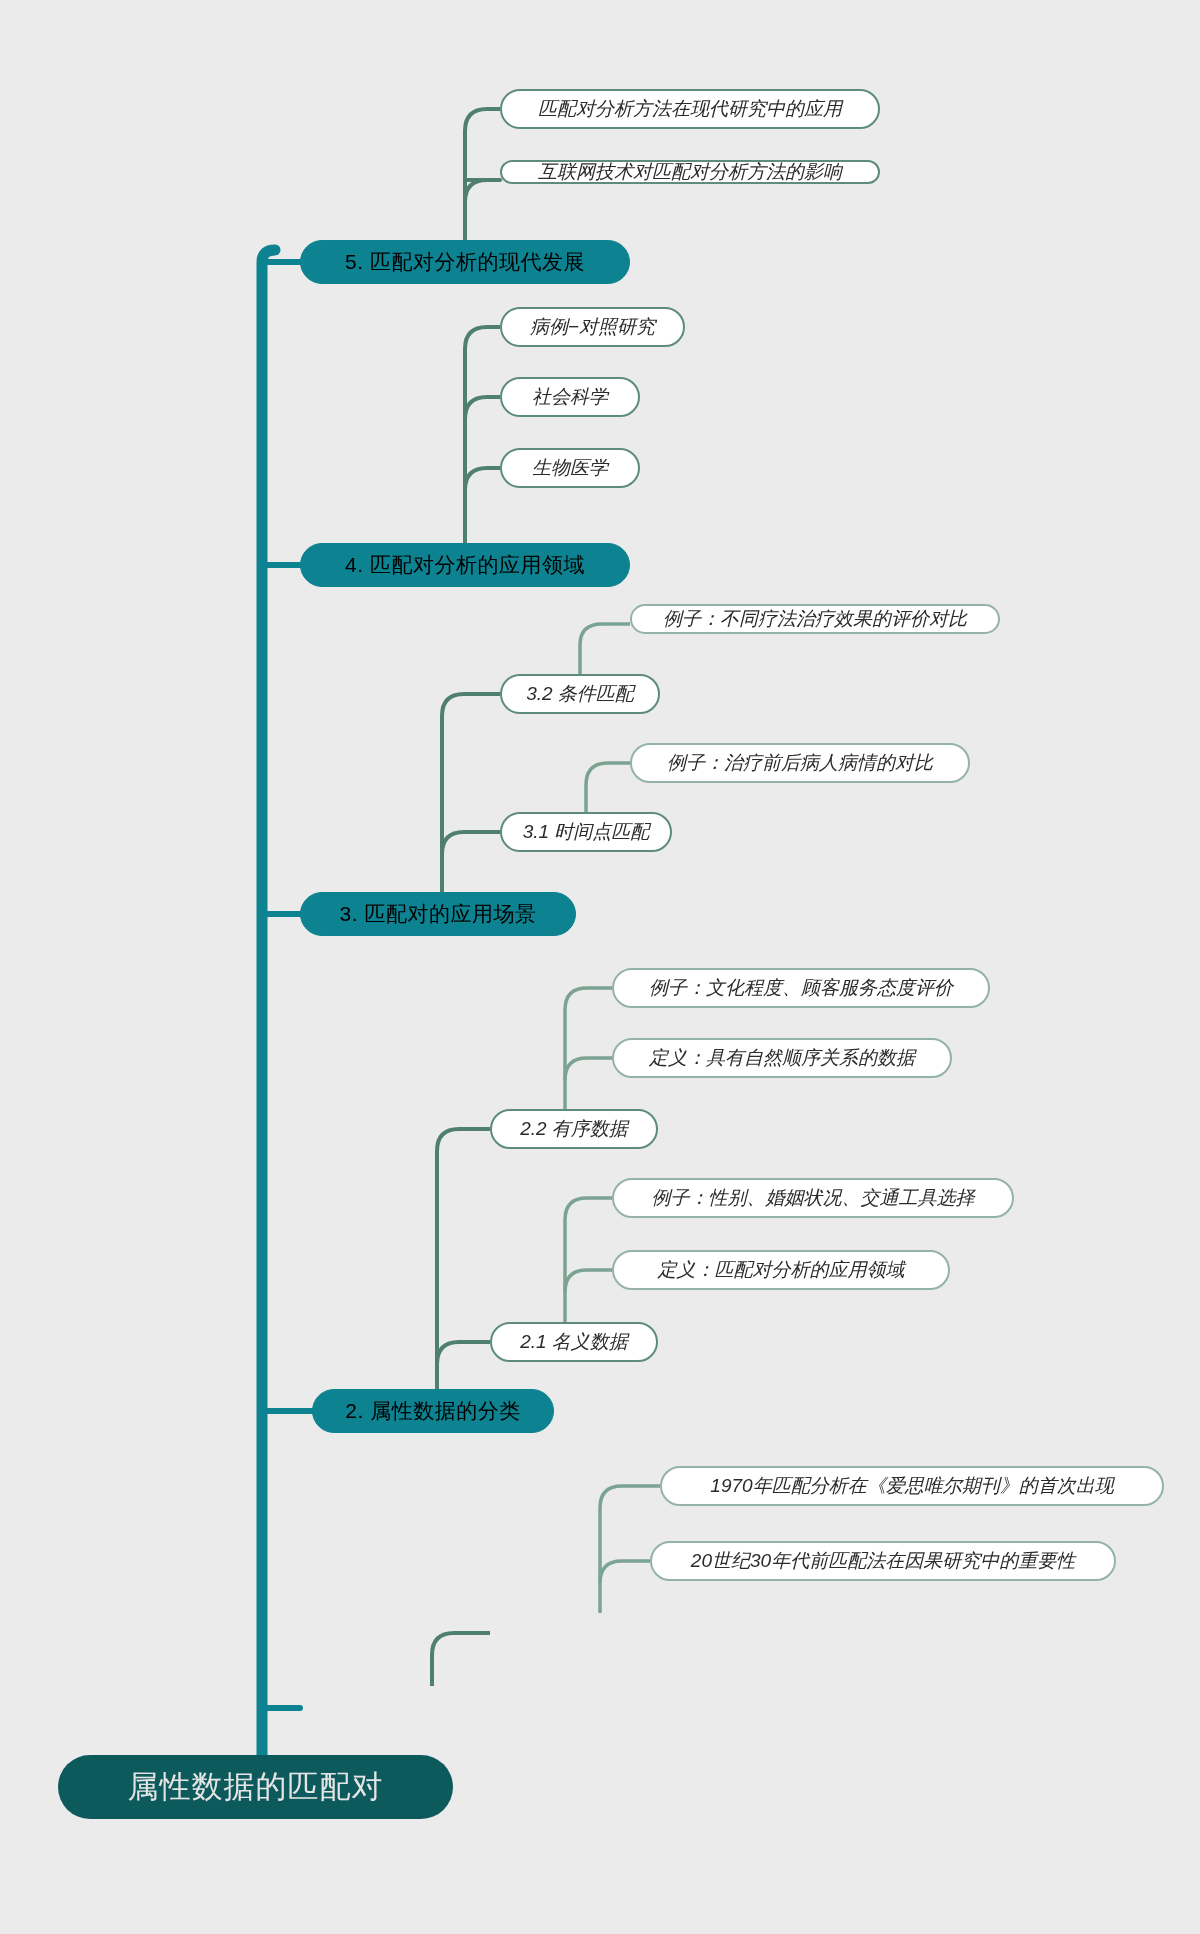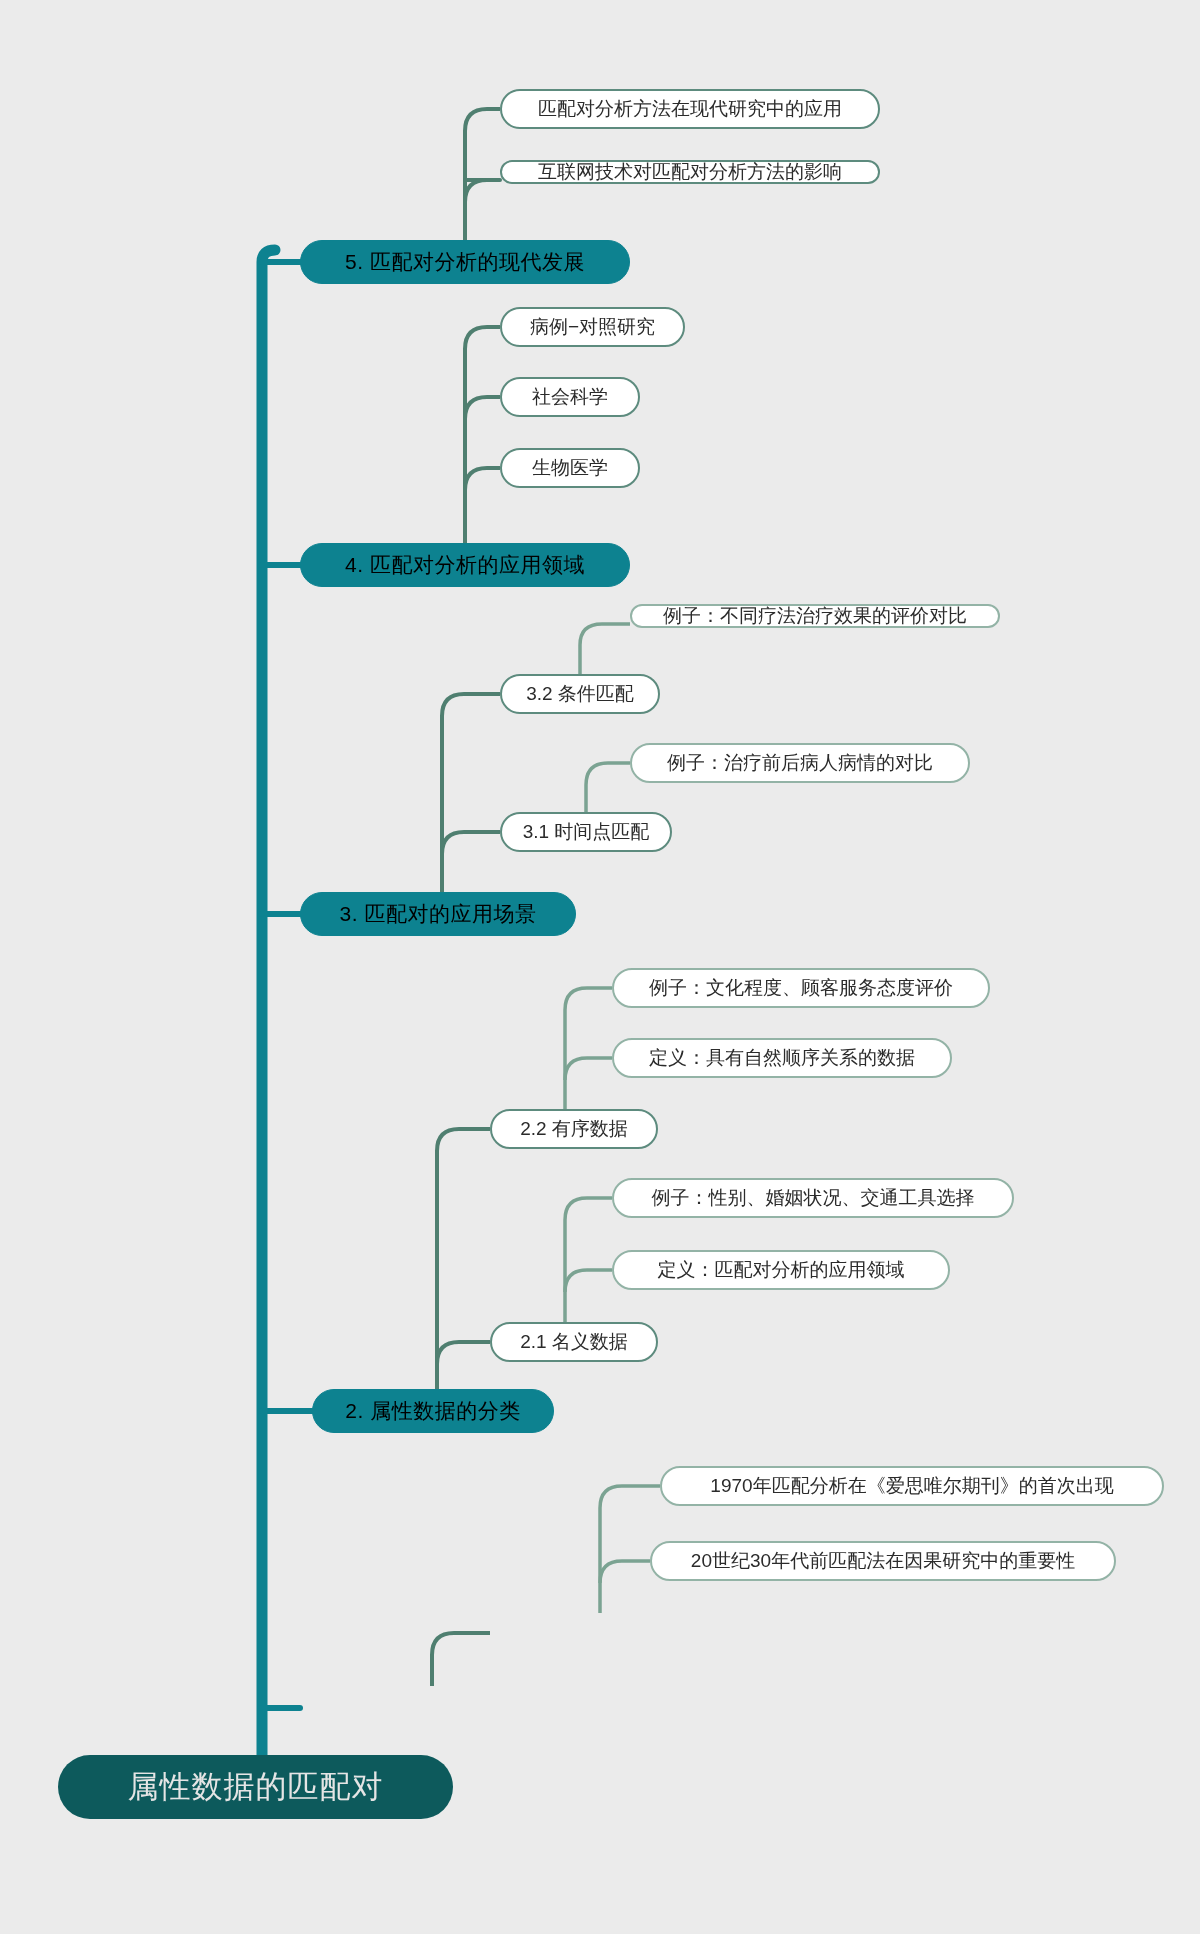--- a/index.html
+++ b/index.html
@@ -59,20 +59,21 @@
     border: 1.5px solid #0d8290;
   }
   
   .node.lvl2, .node.lvl3 {
     background: #ffffff;
     color: #2b2b2b;
     font-size: 19px;
     padding: 0 18px;
     height: 40px;
     border: 2.5px solid #7ea396;
+    font-style: italic;
   }
   .node.lvl2 {
     border-color: #5d8b7e;
   }
   .node.lvl3 {
     border-color: #93b3a6;
   }
 </style>
 </head>
 <body>
@@ -141,21 +142,21 @@
   <div class="node lvl2" id="n-s4c3" style="left: 500px; top: 448px; min-width: 140px; height: 40px;">
     <span>生物医学</span>
   </div>
 
   <div class="node lvl1" id="n-s3" style="left: 300px; top: 892px; min-width: 276px; height: 44px;">
     <span>3. 匹配对的应用场景</span>
   </div>
   <div class="node lvl2" id="n-s3c2" style="left: 500px; top: 674px; min-width: 160px; height: 40px;">
     <span>3.2 条件匹配</span>
   </div>
-  <div class="node lvl3" id="n-s3c2a" style="left: 630px; top: 604px; min-width: 370px; height: 24px;">
+  <div class="node lvl3" id="n-s3c2a" style="left: 630px; top: 604px; min-width: 370px; height: 30px;">
     <span>例子：不同疗法治疗效果的评价对比</span>
   </div>
   <div class="node lvl2" id="n-s3c1" style="left: 500px; top: 812px; min-width: 172px; height: 40px;">
     <span>3.1 时间点匹配</span>
   </div>
   <div class="node lvl3" id="n-s3c1a" style="left: 630px; top: 743px; min-width: 340px; height: 40px;">
     <span>例子：治疗前后病人病情的对比</span>
   </div>
 
   <div class="node lvl1" id="n-s2" style="left: 312px; top: 1389px; min-width: 242px; height: 44px;">

